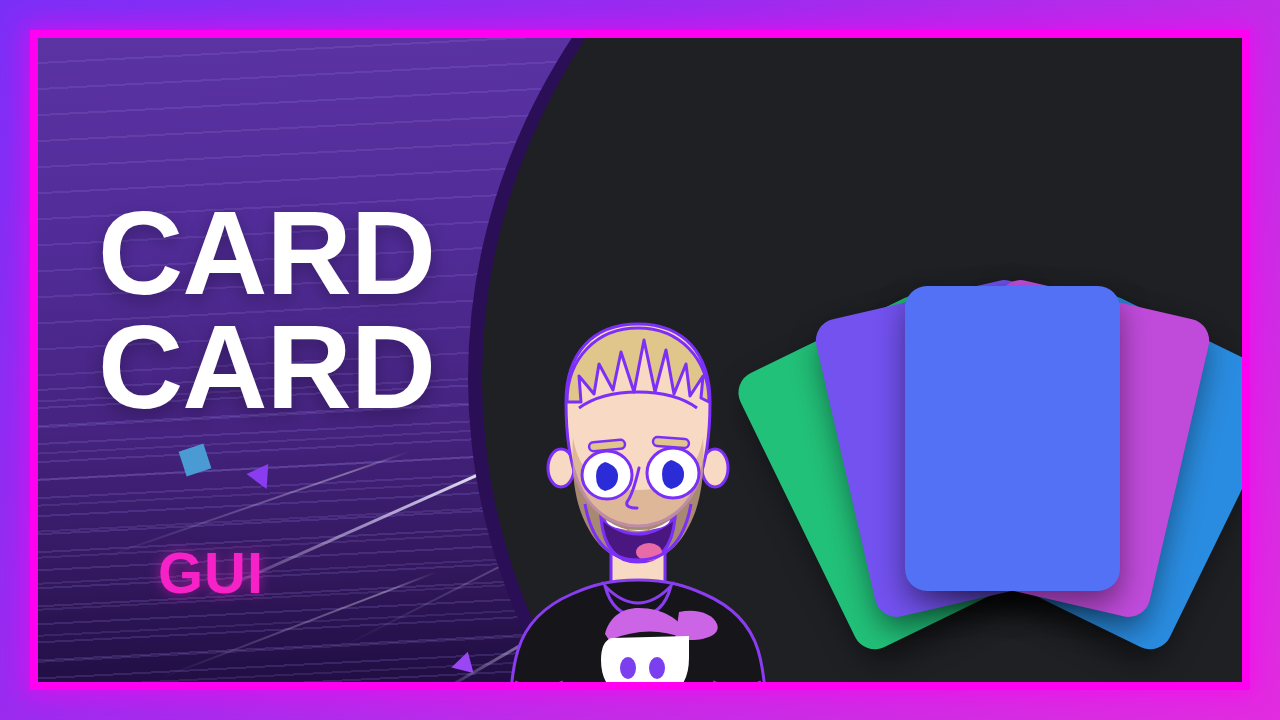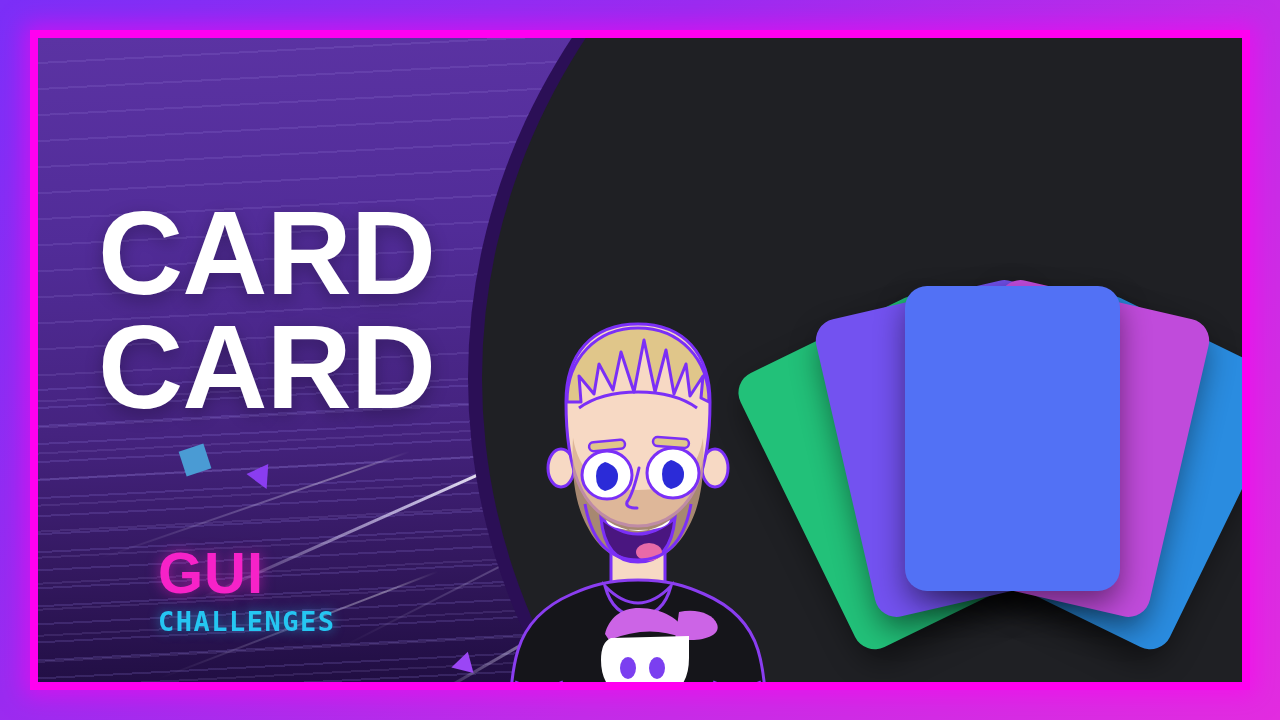--- a/index.html
+++ b/index.html
@@ -251,17 +251,16 @@
           <path d="M113 230 q33 22 64 0 q-2 10 -32 10 q-30 0 -32 -10 z" fill="#ffffff"></path>
           <ellipse cx="156" cy="262" rx="13" ry="9" fill="#e86aa8"></ellipse>
 
           <path d="M92 214 q10 56 53 56 q43 0 53 -56" fill="none" stroke="#7b2ff7" stroke-width="3"></path>
         </g>
       </svg>
     </div>
 
     <div class="logo">
       <div class="logo-gui">GUI</div>
-      <div class="logo-challenges">CHALLENGES</div>
     </div>
 
   </div>
 </div>
 
 </body></html>

